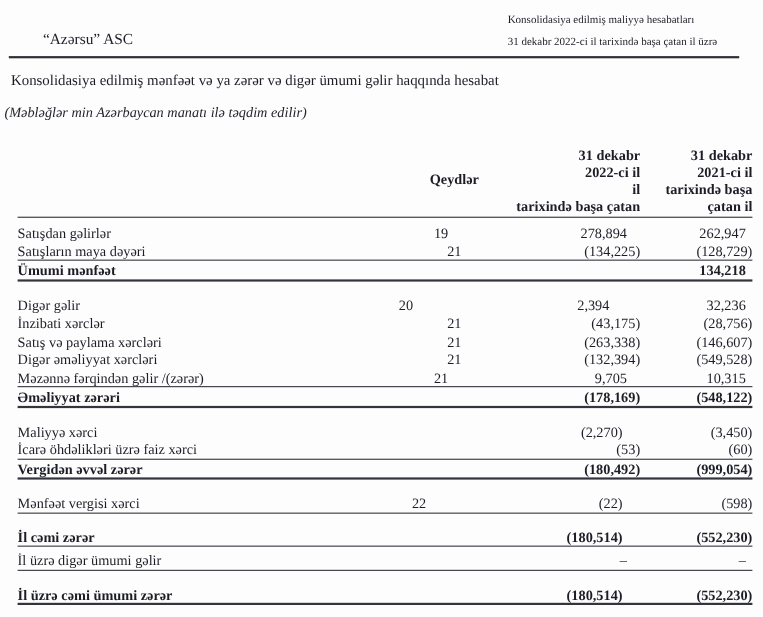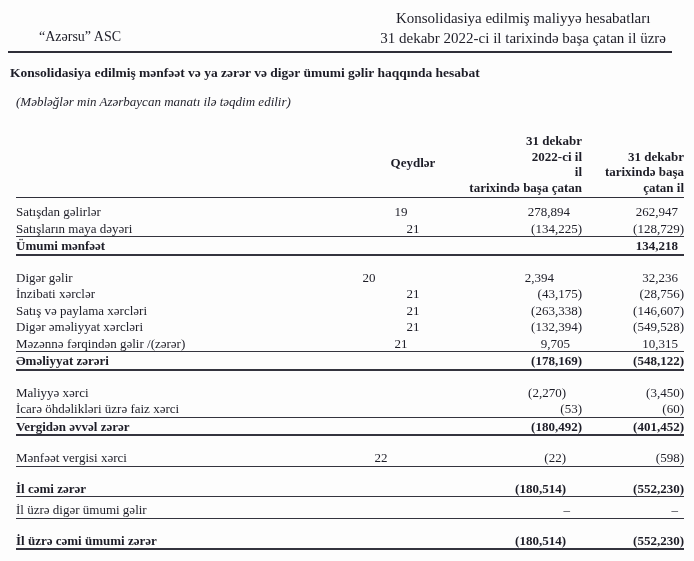--- a/index.html
+++ b/index.html
@@ -13,35 +13,35 @@
     overflow: hidden;
     box-sizing: border-box;
   }
   
   .letterhead { position: relative; height: 53px; }
   .company {
     position: absolute; left: 27px; top: 29px;
     font-size: 14px; white-space: nowrap; margin-left: 12px;
   }
   .lh-right {
-    position: absolute; right: 28px; top: 9px;
-    text-align: center; font-size: 15px; line-height: 19.5px;
+    position: absolute; right: 42px; top: 9px;
+    font-size: 10px; line-height: 19.5px;
     white-space: nowrap;
   }
   .top-rule {
     position: absolute; left: 8px; top: 51px;
     width: 664px; height: 2px; background: #2e2e38;
   }
   
   .doc-title {
     margin: 11px 10px 0 10px;
-    font-weight: bold; font-size: 13.5px; line-height: 18px;
+    font-weight: normal; font-size: 13.5px; line-height: 18px;
   }
   .units-note {
-    margin: 12px 10px 0 16px;
+    margin: 12px 10px 0 4px;
     font-style: italic; font-size: 13px; line-height: 15px;
     color: #24242e;
   }
   
   .fin-table { margin: 0 10px 0 16px; width: 668px; font-size: 13px; }
   .thead {
     display: flex; align-items: flex-end;
     margin-top: 24px; padding-bottom: 2px;
     border-bottom: 1.5px solid #30303a;
     font-weight: bold;
@@ -87,20 +87,21 @@
       <div class="c-label"></div>
       <div class="c-note th-notes">Qeydlər</div>
       <div class="c-v th-year" id="th-2022">
           <div>31 dekabr</div>
           <div>2022-ci il</div>
           <div>il</div>
           <div>tarixində başa çatan</div>
         </div>
       <div class="c-v2 th-year" id="th-2021">
           <div>31 dekabr</div>
+          <div>2021-ci il</div>
           <div>tarixində başa</div>
           <div>çatan il</div>
         </div>
     </div>
     <div class="tbody" id="tbody">
         <div class="row">
           <div class="c-label">Satışdan gəlirlər</div>
           <div class="c-note">19</div>
           <div class="c-v pad-np">278,894</div>
           <div class="c-v2 pad-np">262,947</div>
@@ -161,21 +162,21 @@
         <div class="row rule-thin">
           <div class="c-label">İcarə öhdəlikləri üzrə faiz xərci</div>
           <div class="c-note"></div>
           <div class="c-v">(53)</div>
           <div class="c-v2">(60)</div>
         </div>
         <div class="row bold rule-thick">
           <div class="c-label">Vergidən əvvəl zərər</div>
           <div class="c-note"></div>
           <div class="c-v">(180,492)</div>
-          <div class="c-v2">(401,452)</div>
+          <div class="c-v2">(999,054)</div>
         </div>
         <div class="row rule-thin gap-normal">
           <div class="c-label">Mənfəət vergisi xərci</div>
           <div class="c-note">22</div>
           <div class="c-v">(22)</div>
           <div class="c-v2">(598)</div>
         </div>
         <div class="row bold rule-thin gap-normal">
           <div class="c-label">İl cəmi zərər</div>
           <div class="c-note"></div>

